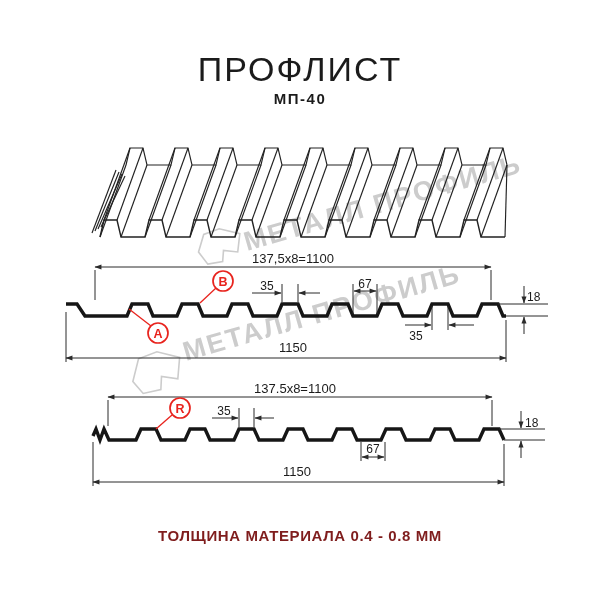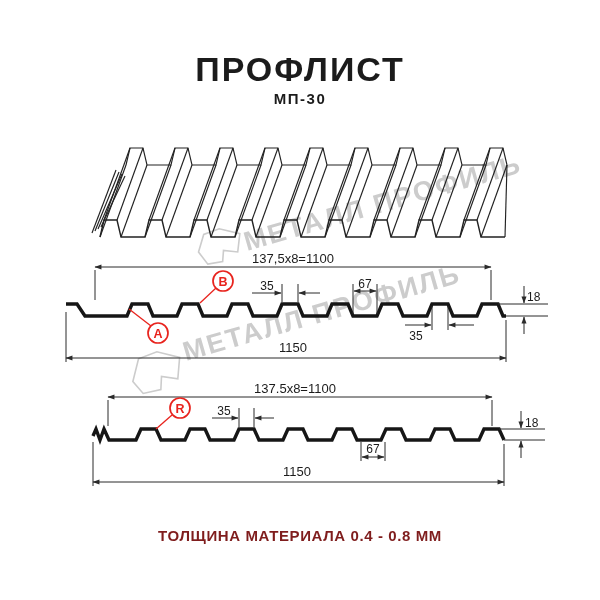--- a/index.html
+++ b/index.html
@@ -2,21 +2,21 @@
 <html><head>
 <meta charset="utf-8">
 <style>
   html,body{margin:0;padding:0;background:#ffffff;}
   .stage{
     position:relative;width:600px;height:600px;background:#ffffff;overflow:hidden;
     font-family:"Liberation Sans", sans-serif;
   }
   .title{
     position:absolute;top:50px;left:0;width:600px;text-align:center;
-    font-size:34px;font-weight:bold;letter-spacing:2px;color:#1b1b1b;
+    font-size:34px;font-weight:normal;letter-spacing:2px;color:#1b1b1b;
   }
   .subtitle{
     position:absolute;top:90px;left:0;width:600px;text-align:center;
     font-size:15px;font-weight:bold;letter-spacing:1.5px;color:#1b1b1b;
   }
   .footer{
     position:absolute;top:527px;left:0;width:600px;text-align:center;
     font-size:15px;font-weight:bold;letter-spacing:0.6px;color:#7f1d1d;
   }
   svg.drawing{position:absolute;left:0;top:140px;}
@@ -27,21 +27,21 @@
   .dl{stroke:#2b2b2b;stroke-width:1;fill:none;}
   .profile{stroke:#161616;stroke-width:3.4;fill:none;stroke-linejoin:miter;}
   .red-shape{stroke:#e8231d;fill:none;}
 </style>
 </head>
 <body>
 
 <div class="stage">
 
   <div class="title">ПРОФЛИСТ</div>
-  <div class="subtitle">МП-30</div>
+  <div class="subtitle">МП-40</div>
 
   <svg class="drawing" width="600" height="460" viewBox="0 140 600 460">
     <defs>
       <marker id="ah" viewBox="0 0 10 10" refX="9.2" refY="5" markerWidth="9" markerHeight="7" orient="auto-start-reverse">
         <path d="M0 1.4 L10 5 L0 8.6 z" fill="#2b2b2b"></path>
       </marker>
     </defs>
 
     <g>
       <path d="M198 250 L205 233 L221 229 L241 236 L237 254 L223 251 L221 262 L206 263 Z" fill="none" stroke="#cccccc" stroke-width="1.6" transform="rotate(-6 218 246)"></path>

